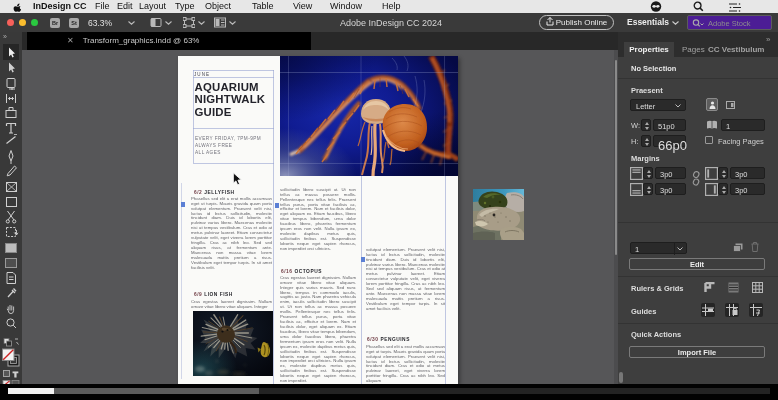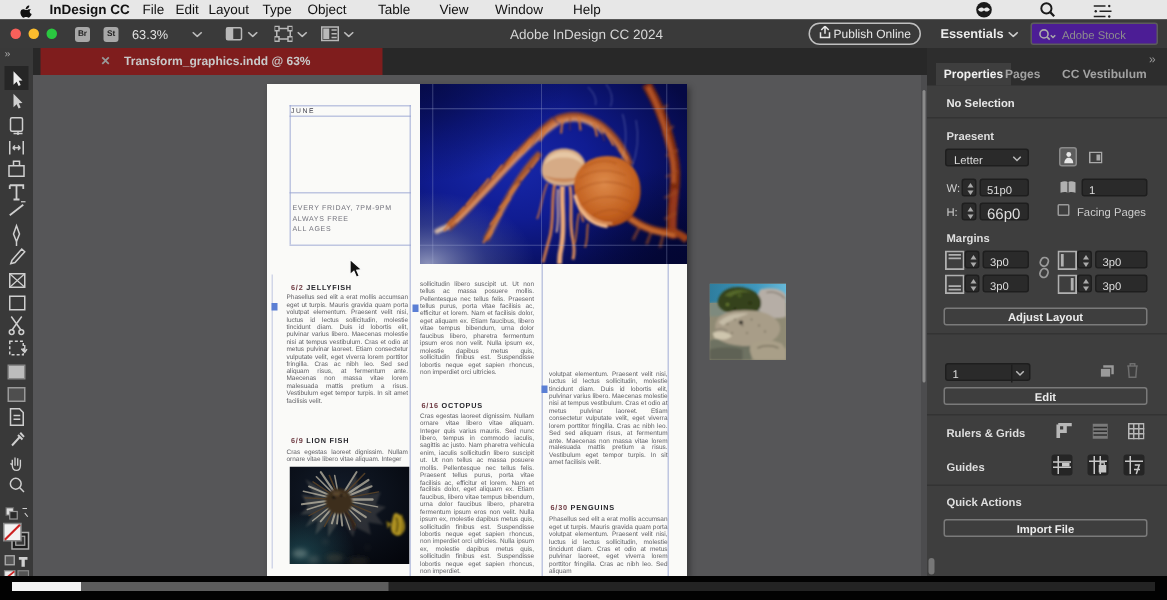--- a/index.html
+++ b/index.html
@@ -8,22 +8,22 @@
   .abs { position:absolute; }
   
   #menubar { left:0; top:0; width:778px; height:13px; background:#e7e7e7; color:#111;
     font-size:9px; }
   #menubar span { position:absolute; top:1px; white-space:nowrap; }
   
   #appbar { left:0; top:13px; width:778px; height:19px; background:#3a3a3a; color:#ddd; }
   .tl { position:absolute; top:19px; width:7px; height:7px; border-radius:50%; }
   
   #tabbar { left:22px; top:32px; width:596px; height:18px; background:#282828; }
-  #tab { position:absolute; left:5px; top:0; width:228px; height:18px; background:#7f1d1d;
-    color:#c9c9c9; font-size:8px; font-weight:bold; line-height:18px; }
+  #tab { position:absolute; left:5px; top:0; width:284px; height:18px; background:#000000;
+    color:#c9c9c9; font-size:8px; font-weight:normal; line-height:18px; }
   
   #toolbar { left:0; top:32px; width:22px; height:352px; background:#393939; }
   
   #canvas { left:22px; top:50px; width:596px; height:334px; background:#565658; overflow:hidden; }
   #page { position:absolute; left:156px; top:6px; width:280px; height:328px; background:#fafaf8;
     box-shadow:2px 2px 4px rgba(0,0,0,0.35); }
   .gv { width:1px; background:rgba(152,164,210,0.6); }
   .gh { height:1px; background:rgba(152,164,210,0.6); }
   .sc { transform:scale(0.5); transform-origin:0 0; }
   .bt { font-size:8.6px; line-height:9.85px; color:#5e5e63; text-align:justify; }
@@ -342,20 +342,21 @@
   <div class="abs gv" style="left:3px;top:127px;height:196px;opacity:0.7"></div>
   <div class="abs gv" style="left:95px;top:14px;height:364px"></div>
   <div class="abs gv" style="left:183px;top:120px;height:258px"></div>
   <div class="abs gv" style="left:266.5px;top:120px;height:258px"></div>
   <div class="abs gh" style="left:14.5px;top:14px;width:81px"></div>
   <div class="abs gh" style="left:14.5px;top:21px;width:81px"></div>
   <div class="abs gh" style="left:14.5px;top:71.5px;width:81px"></div>
   <div class="abs gh" style="left:14.5px;top:107px;width:81px"></div>
 
   <div class="abs sc" style="left:16px;top:12.5px;width:160px"><span style="font-size:9px;letter-spacing:2.2px;color:#42424e">JUNE</span></div>
+  <div class="abs" style="left:16.5px;top:25px;width:88px;font-size:11.4px;line-height:12.3px;font-weight:bold;letter-spacing:0.2px;color:#23232b">AQUARIUM NIGHTWALK GUIDE</div>
   <div class="abs sc" style="left:16.5px;top:79px;width:170px">
         <span style="font-size:9.4px;line-height:13.8px;letter-spacing:0.9px;color:#71717b;display:block;width:170px">EVERY FRIDAY, 7PM-9PM<br>ALWAYS FREE<br>ALL AGES</span>
       </div>
 
   <div class="abs hd" style="left:15.5px;top:132.5px"><span class="num">6/2</span> JELLYFISH</div>
   <div class="abs sc bt" style="left:13px;top:140px;width:162px">Phasellus sed elit a erat mollis accumsan eget ut turpis. Mauris gravida quam porta volutpat elementum. Praesent velit nisi, luctus id lectus sollicitudin, molestie tincidunt diam. Duis id lobortis elit, pulvinar varius libero. Maecenas molestie nisi at tempus vestibulum. Cras et odio at metus pulvinar laoreet. Etiam consectetur vulputate velit, eget viverra lorem porttitor fringilla. Cras ac nibh leo. Sed sed aliquam risus, at fermentum ante. Maecenas non massa vitae lorem malesuada mattis pretium a risus. Vestibulum eget tempor turpis. In sit amet facilisis velit.</div>
   <div class="abs hd" style="left:15.5px;top:235px"><span class="num">6/9</span> LION FISH</div>
   <div class="abs sc bt" style="left:13px;top:242.5px;width:162px">Cras egestas laoreet dignissim. Nullam ornare vitae libero vitae aliquam. Integer</div>
 
   <svg class="abs" style="left:15px;top:255px" width="80" height="65" viewBox="0 0 80 65">
@@ -511,21 +512,21 @@
  <div class="abs" style="left:593px;top:10px;width:2px;height:195px;background:#8a8a8a;border-radius:1px"></div>
 
  <svg class="abs" style="left:210px;top:122px" width="11" height="15" viewBox="0 0 13 18">
    <path d="M1.5 1 L1.5 13.5 L4.6 10.7 L6.6 15.4 L9 14.3 L7 9.8 L11 9.4 Z" fill="#111" stroke="#f8f8f8" stroke-width="1.1"></path>
  </svg>
 </div>
 <div id="panel" class="abs">
   <div class="abs" style="left:0;top:0;width:160px;height:25px;background:#2d2d2d"></div>
   <div class="abs" style="left:148px;top:3px;color:#999;font-size:8px">»</div>
   <div class="abs" style="left:6px;top:10px;width:50px;height:15px;background:#3e3e3e;color:#f0f0f0;font-size:8px;font-weight:bold;text-align:center;line-height:15px">Properties</div>
-  <div class="abs" style="left:52px;top:10px;color:#a2a2a2;font-size:8px;font-weight:bold;line-height:15px">Pages</div>
+  <div class="abs" style="left:64px;top:10px;color:#a2a2a2;font-size:8px;font-weight:normal;line-height:15px">Pages</div>
   <div class="abs" style="left:90px;top:10px;color:#a2a2a2;font-size:8px;font-weight:bold;line-height:15px">CC Vestibulum</div>
   <div class="abs" style="left:13px;top:32px;color:#e8e8e8;font-size:7.5px;font-weight:bold">No Selection</div>
   <div class="abs" style="left:0px;top:46px;width:160px;height:1px;background:#333"></div>
   <div class="abs" style="left:13px;top:54px;color:#dedede;font-size:7.5px;font-weight:bold">Praesent</div>
 
   <div class="abs fld" style="left:12px;top:66.5px;width:56px;height:12px">
     <span style="position:absolute;left:5px;top:2px;font-size:7.5px;color:#ddd">Letter</span>
     <svg class="abs" style="right:4px;top:4.5px" width="6" height="4" viewBox="0 0 6 4">
         <path d="M0.5 0.5 L3 3 L5.5 0.5" fill="none" stroke="#bbb" stroke-width="1"></path>
       </svg>
@@ -552,21 +553,21 @@
   <svg class="abs" style="left:88px;top:88px" width="12" height="10" viewBox="0 0 12 10">
       <path d="M1 1.5 C3 0.5 5 0.5 6 1.5 C7 0.5 9 0.5 11 1.5 L11 8.5 C9 7.8 7 7.8 6 8.7 C5 7.8 3 7.8 1 8.5 Z" fill="#b0b0b0"></path>
       <line x1="6" y1="1.5" x2="6" y2="8.7" stroke="#3e3e3e" stroke-width="0.8"></line>
     </svg>
   <div class="abs fld" style="left:103px;top:87px;width:44px;height:12px">
       <span style="position:absolute;left:4px;top:2px;font-size:7.5px;color:#ddd">1</span>
     </div>
   <div class="abs lbl" style="left:13px;top:105px">H:</div>
   <div class="abs stp" style="left:23px;top:103px"></div>
   <div class="abs fld" style="left:35px;top:103px;width:33px;height:12px">
-      <span style="position:absolute;left:4px;top:2px;font-size:10px;color:#ddd">66p0</span>
+      <span style="position:absolute;left:4px;top:2px;font-size:13px;color:#ddd">66p0</span>
     </div>
   <div class="abs" style="left:87px;top:104px;width:8px;height:8px;border:1px solid #9a9a9a;border-radius:1px"></div>
   <div class="abs lbl" style="left:100px;top:105px">Facing Pages</div>
 
   <div class="abs" style="left:13px;top:122px;color:#dedede;font-size:7.5px;font-weight:bold">Margins</div>
   <svg class="abs mic" style="left:12px;top:135px" viewBox="0 0 11 11">
       <rect x="0.5" y="0.5" width="10" height="10" stroke="#b0b0b0" fill="none"></rect>
       <line x1="2" y1="2.5" x2="9" y2="2.5" stroke="#b0b0b0"></line>
       <line x1="2" y1="4.5" x2="9" y2="4.5" stroke="#b0b0b0"></line>
     </svg>
@@ -598,21 +599,20 @@
       <span style="position:absolute;left:4px;top:2px;font-size:7.5px;color:#ddd">3p0</span>
     </div>
   <svg class="abs mic" style="left:87px;top:151px" viewBox="0 0 11 11">
       <rect x="0.5" y="0.5" width="10" height="10" stroke="#b0b0b0" fill="none"></rect>
       <line x1="8.3" y1="2" x2="8.3" y2="9" stroke="#b0b0b0" stroke-width="1.6"></line>
     </svg>
   <div class="abs stp" style="left:100px;top:151px"></div>
   <div class="abs fld" style="left:112px;top:151px;width:35px;height:12px">
       <span style="position:absolute;left:4px;top:2px;font-size:7.5px;color:#ddd">3p0</span>
     </div>
-  <div class="abs btn" style="left:11px;top:172.5px;width:136px;height:12px">Adjust Layout</div>
   <div class="abs" style="left:0;top:190px;width:160px;height:1px;background:#333"></div>
 
   <div class="abs" style="left:13px;top:212px;color:#dedede;font-size:7.5px;font-weight:normal">Page</div>
   <div class="abs fld" style="left:12px;top:209.5px;width:57px;height:12px">
     <span style="position:absolute;left:4px;top:2px;font-size:7.5px;color:#ddd">1</span>
     <div style="position:absolute;right:11px;top:0;width:1px;height:12px;background:#1e1e1e"></div>
     <svg class="abs" style="right:3px;top:4.5px" width="6" height="4" viewBox="0 0 6 4">
         <path d="M0.5 0.5 L3 3 L5.5 0.5" fill="none" stroke="#bbb" stroke-width="1"></path>
       </svg>
   </div>

